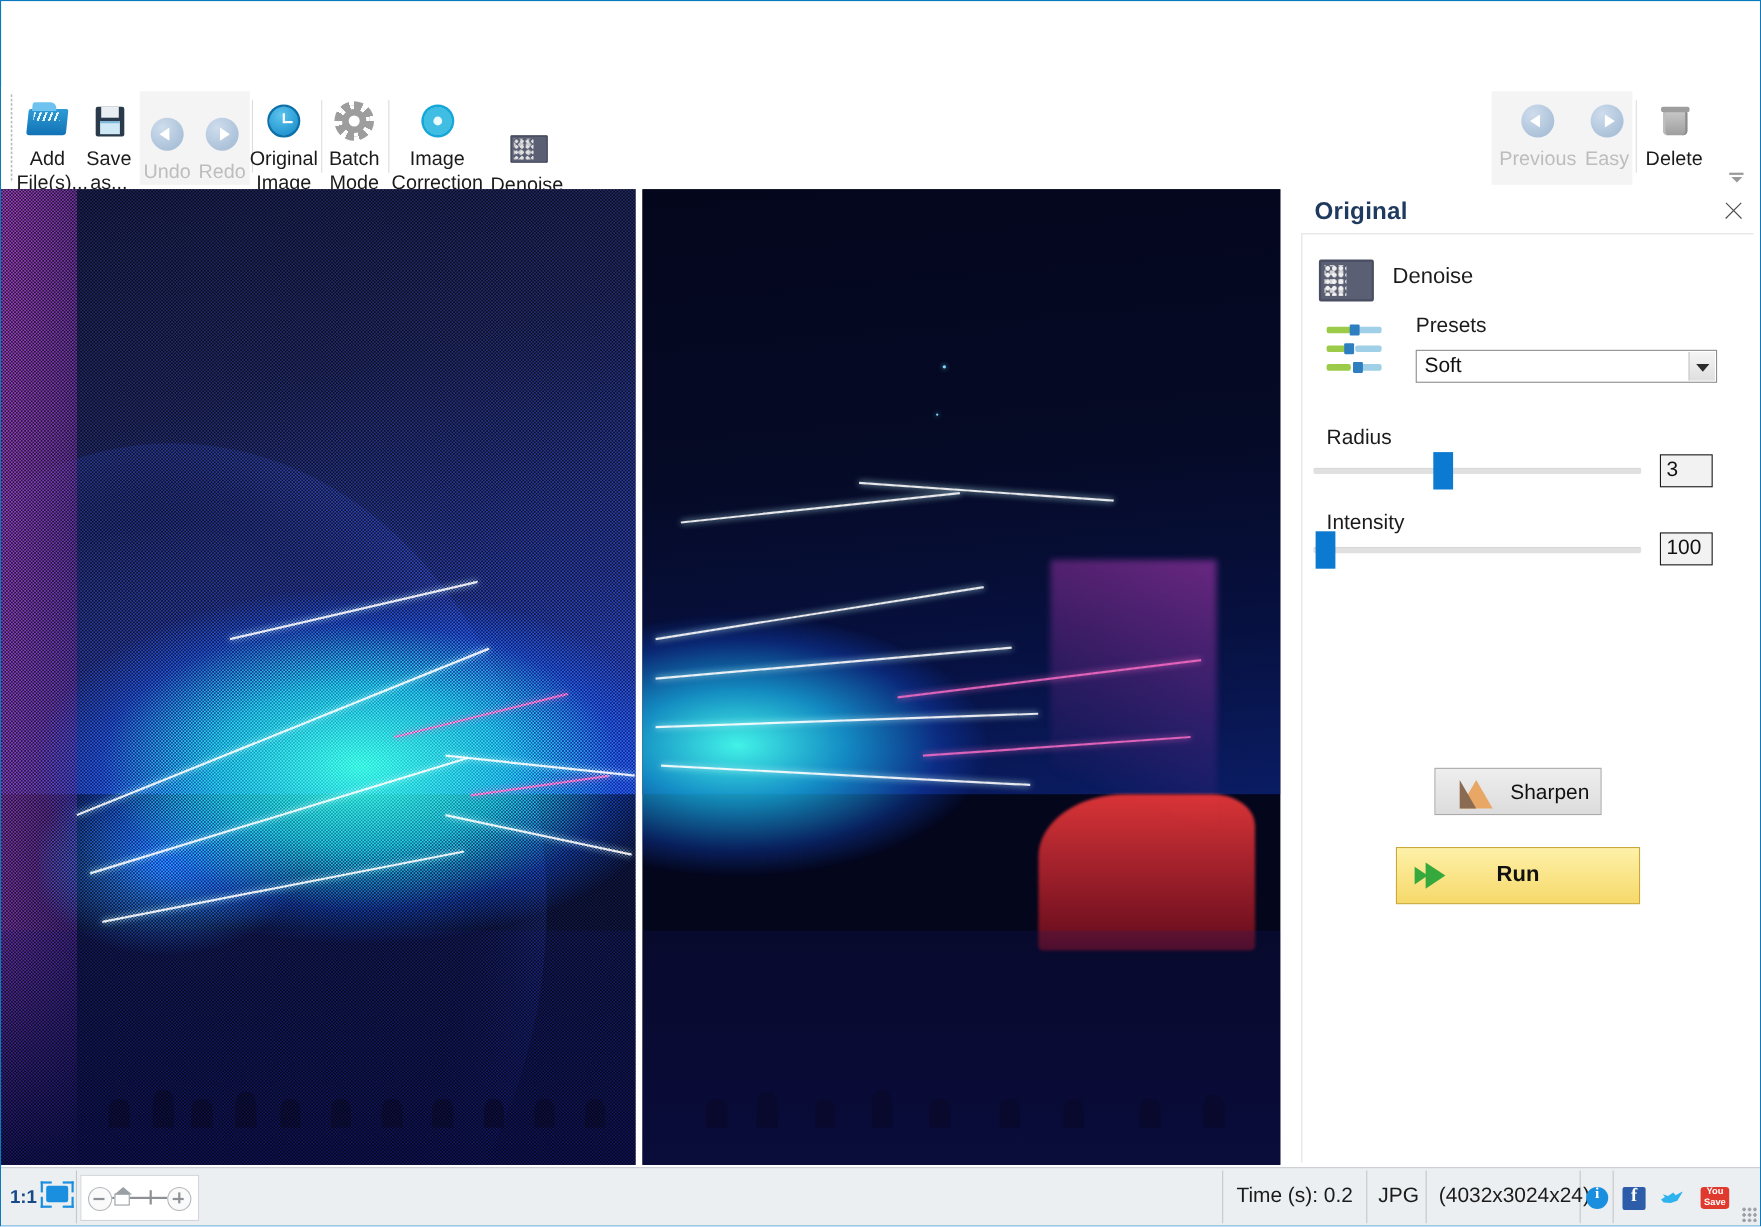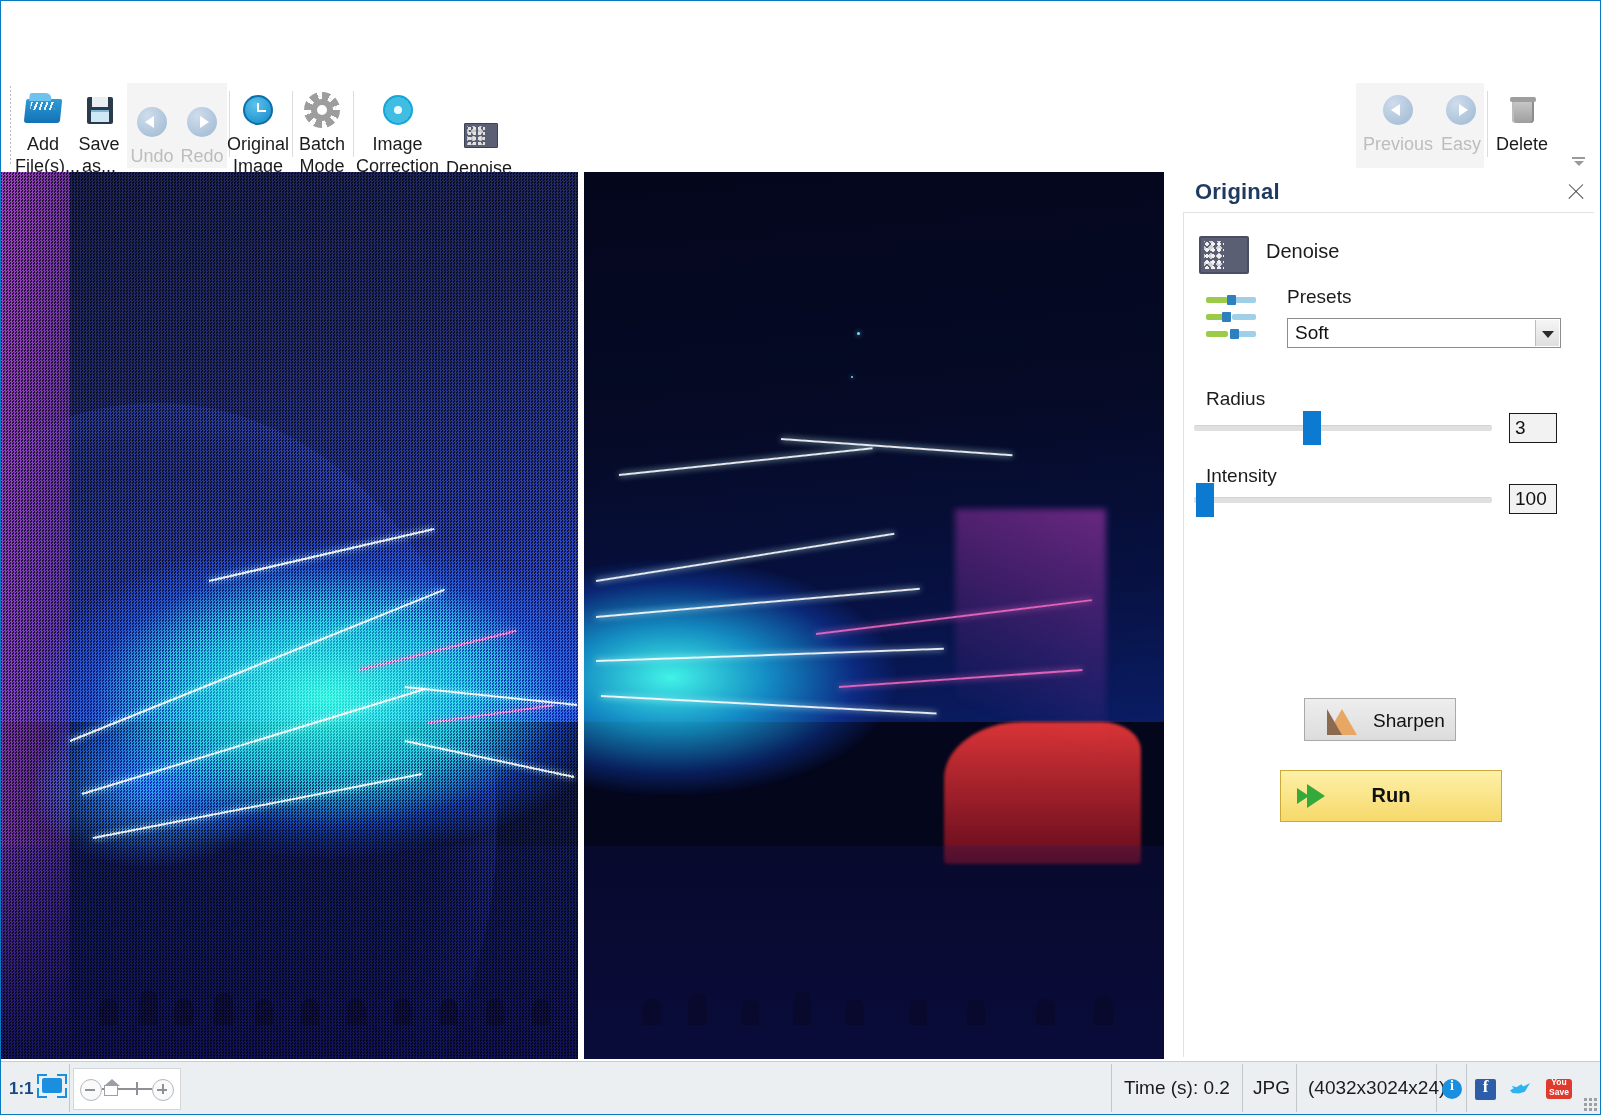--- a/index.html
+++ b/index.html
@@ -359,21 +359,21 @@
     border-bottom:26px solid #e8a765;
   }
   .sharp-icon:after{
     content:"";position:absolute;left:-15px;top:0;width:0;height:0;
     border-left:0 solid transparent;border-right:15px solid transparent;
     border-bottom:26px solid #8a6a50;
   }
   .btn-run{
     position:absolute;left:85px;top:557px;width:222px;height:52px;
     background:linear-gradient(180deg,#fdf0a8,#f6d96a);border:1px solid #caa93a;
-    box-sizing:border-box;cursor:default;margin-left:11px;
+    box-sizing:border-box;cursor:default;
   }
   .btn-run .lbl{
     position:absolute;left:0;right:0;top:13px;text-align:center;font-size:20px;
     font-weight:bold;color:#111;
   }
   .run-icon{
     position:absolute;left:16px;top:13px;width:34px;height:24px;
   }
   .run-icon:before{
     content:"";position:absolute;left:10px;top:0;width:0;height:0;

